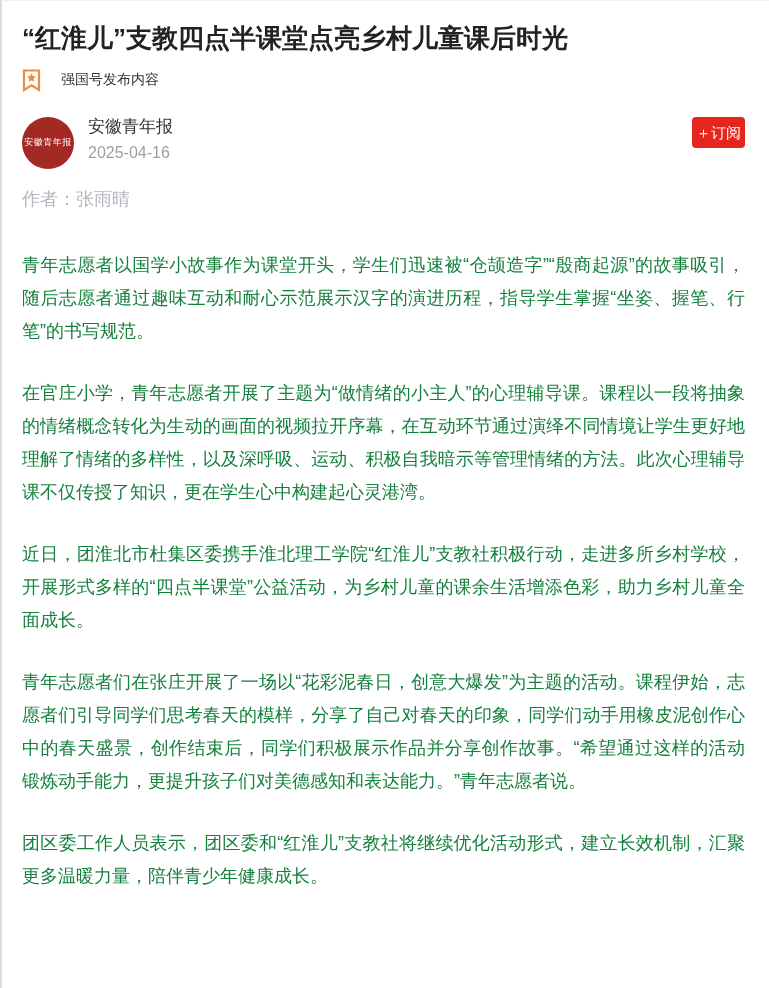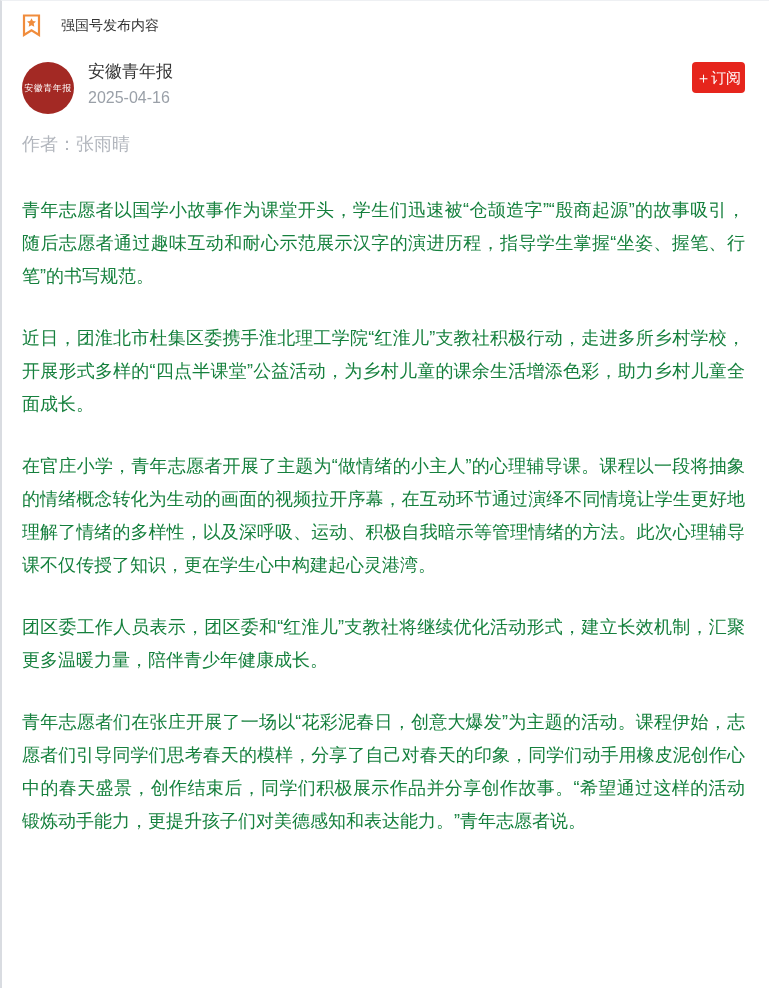--- a/index.html
+++ b/index.html
@@ -94,20 +94,21 @@
     font-size: 14px;
     color: #b2b6bd;
     margin-top: 8px;
   }
 </style>
 </head>
 <body>
 
 <div class="article">
 
+  <h1 class="page-title">“红淮儿”支教四点半课堂点亮乡村儿童课后时光</h1>
 
   <div class="badge-row">
     <span style="display:inline-flex;">
       <svg width="19" height="23" viewBox="0 0 19 23" aria-hidden="true">
         <path d="M2 1.5 H17 V21 L9.5 16.2 2 21 Z" fill="#ffffff" stroke="#f08c3c" stroke-width="2.2"></path>
         <path d="M9.5 4.2 L10.9 7.1 14 7.5 11.7 9.6 12.3 12.7 9.5 11.2 6.7 12.7 7.3 9.6 5 7.5 8.1 7.1 Z" fill="#f08c3c"></path>
       </svg>
     </span>
     <span class="badge-label">强国号发布内容</span>
   </div>
@@ -118,20 +119,20 @@
       <div class="pub-name">安徽青年报</div>
       <div class="pub-date">2025-04-16</div>
     </div>
     <button class="subscribe-btn">＋订阅</button>
   </div>
 
   <div class="author-line">作者：张雨晴</div>
 
   <div class="article-body">
     <p>青年志愿者以国学小故事作为课堂开头，学生们迅速被“仓颉造字”“殷商起源”的故事吸引，随后志愿者通过趣味互动和耐心示范展示汉字的演进历程，指导学生掌握“坐姿、握笔、行笔”的书写规范。</p>
+    <p>在官庄小学，青年志愿者开展了主题为“做情绪的小主人”的心理辅导课。课程以一段将抽象的情绪概念转化为生动的画面的视频拉开序幕，在互动环节通过演绎不同情境让学生更好地理解了情绪的多样性，以及深呼吸、运动、积极自我暗示等管理情绪的方法。此次心理辅导课不仅传授了知识，更在学生心中构建起心灵港湾。</p>
     <p>近日，团淮北市杜集区委携手淮北理工学院“红淮儿”支教社积极行动，走进多所乡村学校，开展形式多样的“四点半课堂”公益活动，为乡村儿童的课余生活增添色彩，助力乡村儿童全面成长。</p>
-    <p>在官庄小学，青年志愿者开展了主题为“做情绪的小主人”的心理辅导课。课程以一段将抽象的情绪概念转化为生动的画面的视频拉开序幕，在互动环节通过演绎不同情境让学生更好地理解了情绪的多样性，以及深呼吸、运动、积极自我暗示等管理情绪的方法。此次心理辅导课不仅传授了知识，更在学生心中构建起心灵港湾。</p>
+    <p>青年志愿者们在张庄开展了一场以“花彩泥春日，创意大爆发”为主题的活动。课程伊始，志愿者们引导同学们思考春天的模样，分享了自己对春天的印象，同学们动手用橡皮泥创作心中的春天盛景，创作结束后，同学们积极展示作品并分享创作故事。“希望通过这样的活动锻炼动手能力，更提升孩子们对美德感知和表达能力。”青年志愿者说。</p>
     <p>团区委工作人员表示，团区委和“红淮儿”支教社将继续优化活动形式，建立长效机制，汇聚更多温暖力量，陪伴青少年健康成长。</p>
-    <p>青年志愿者们在张庄开展了一场以“花彩泥春日，创意大爆发”为主题的活动。课程伊始，志愿者们引导同学们思考春天的模样，分享了自己对春天的印象，同学们动手用橡皮泥创作心中的春天盛景，创作结束后，同学们积极展示作品并分享创作故事。“希望通过这样的活动锻炼动手能力，更提升孩子们对美德感知和表达能力。”青年志愿者说。</p>
   </div>
 
 
 </div>
 
 </body></html>

